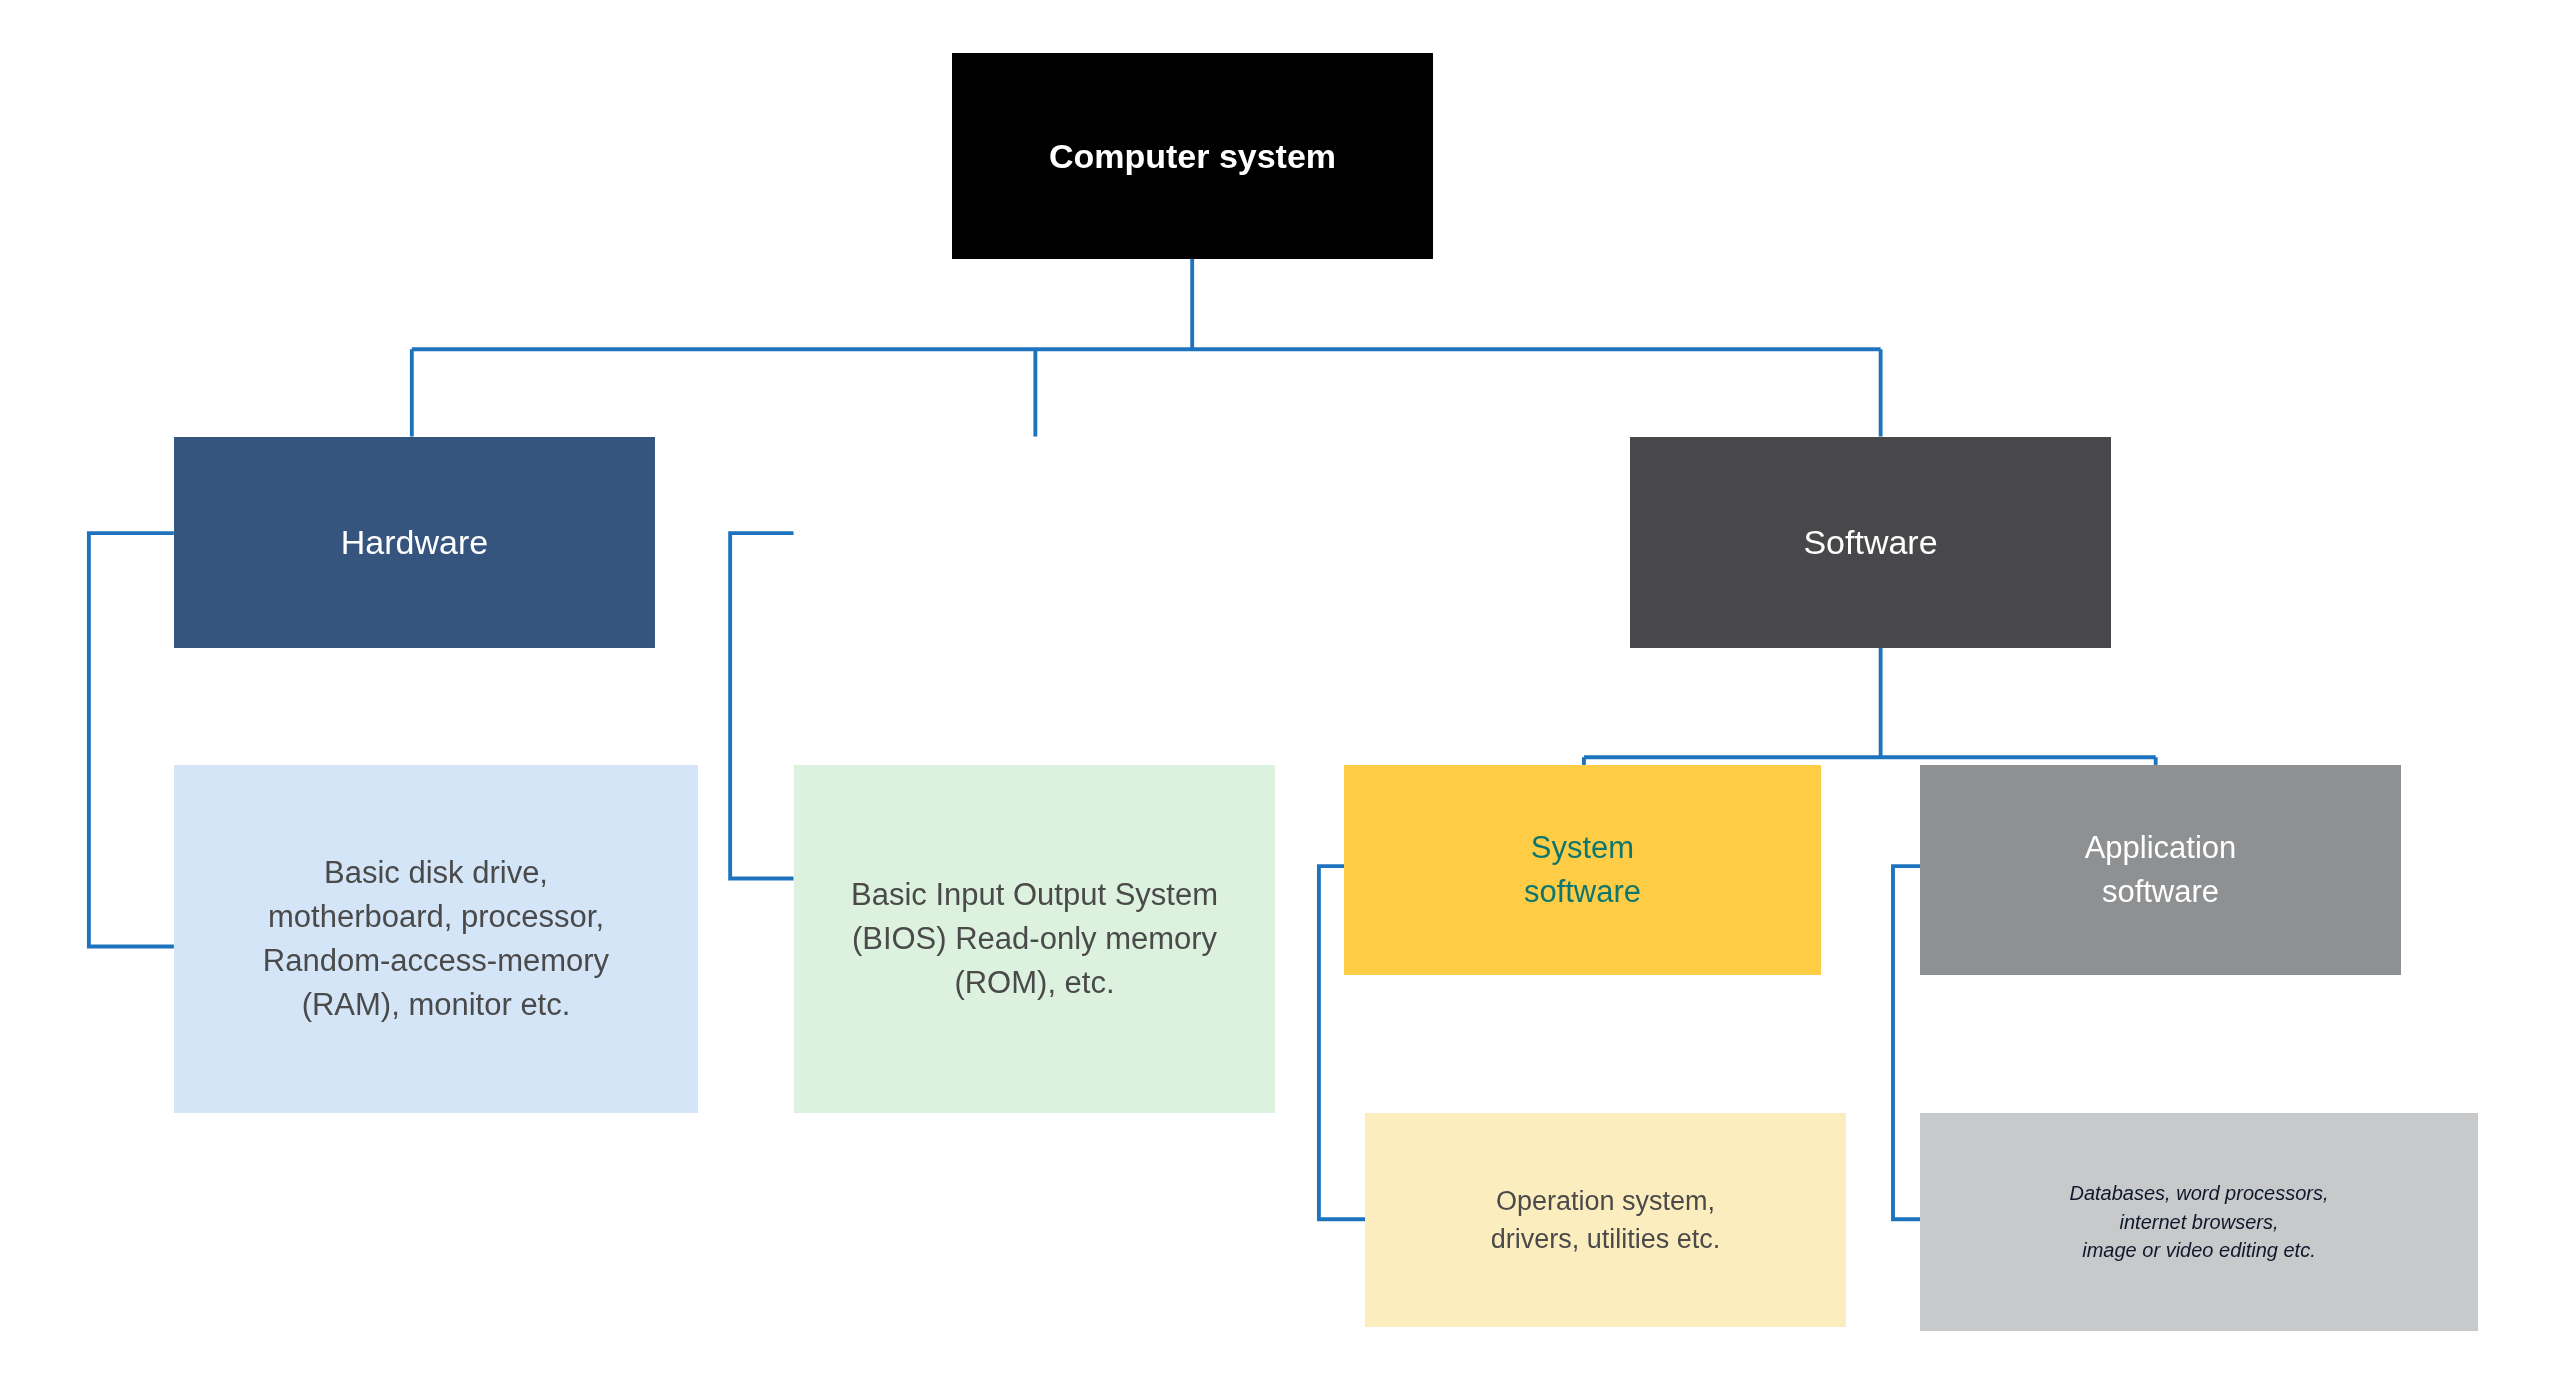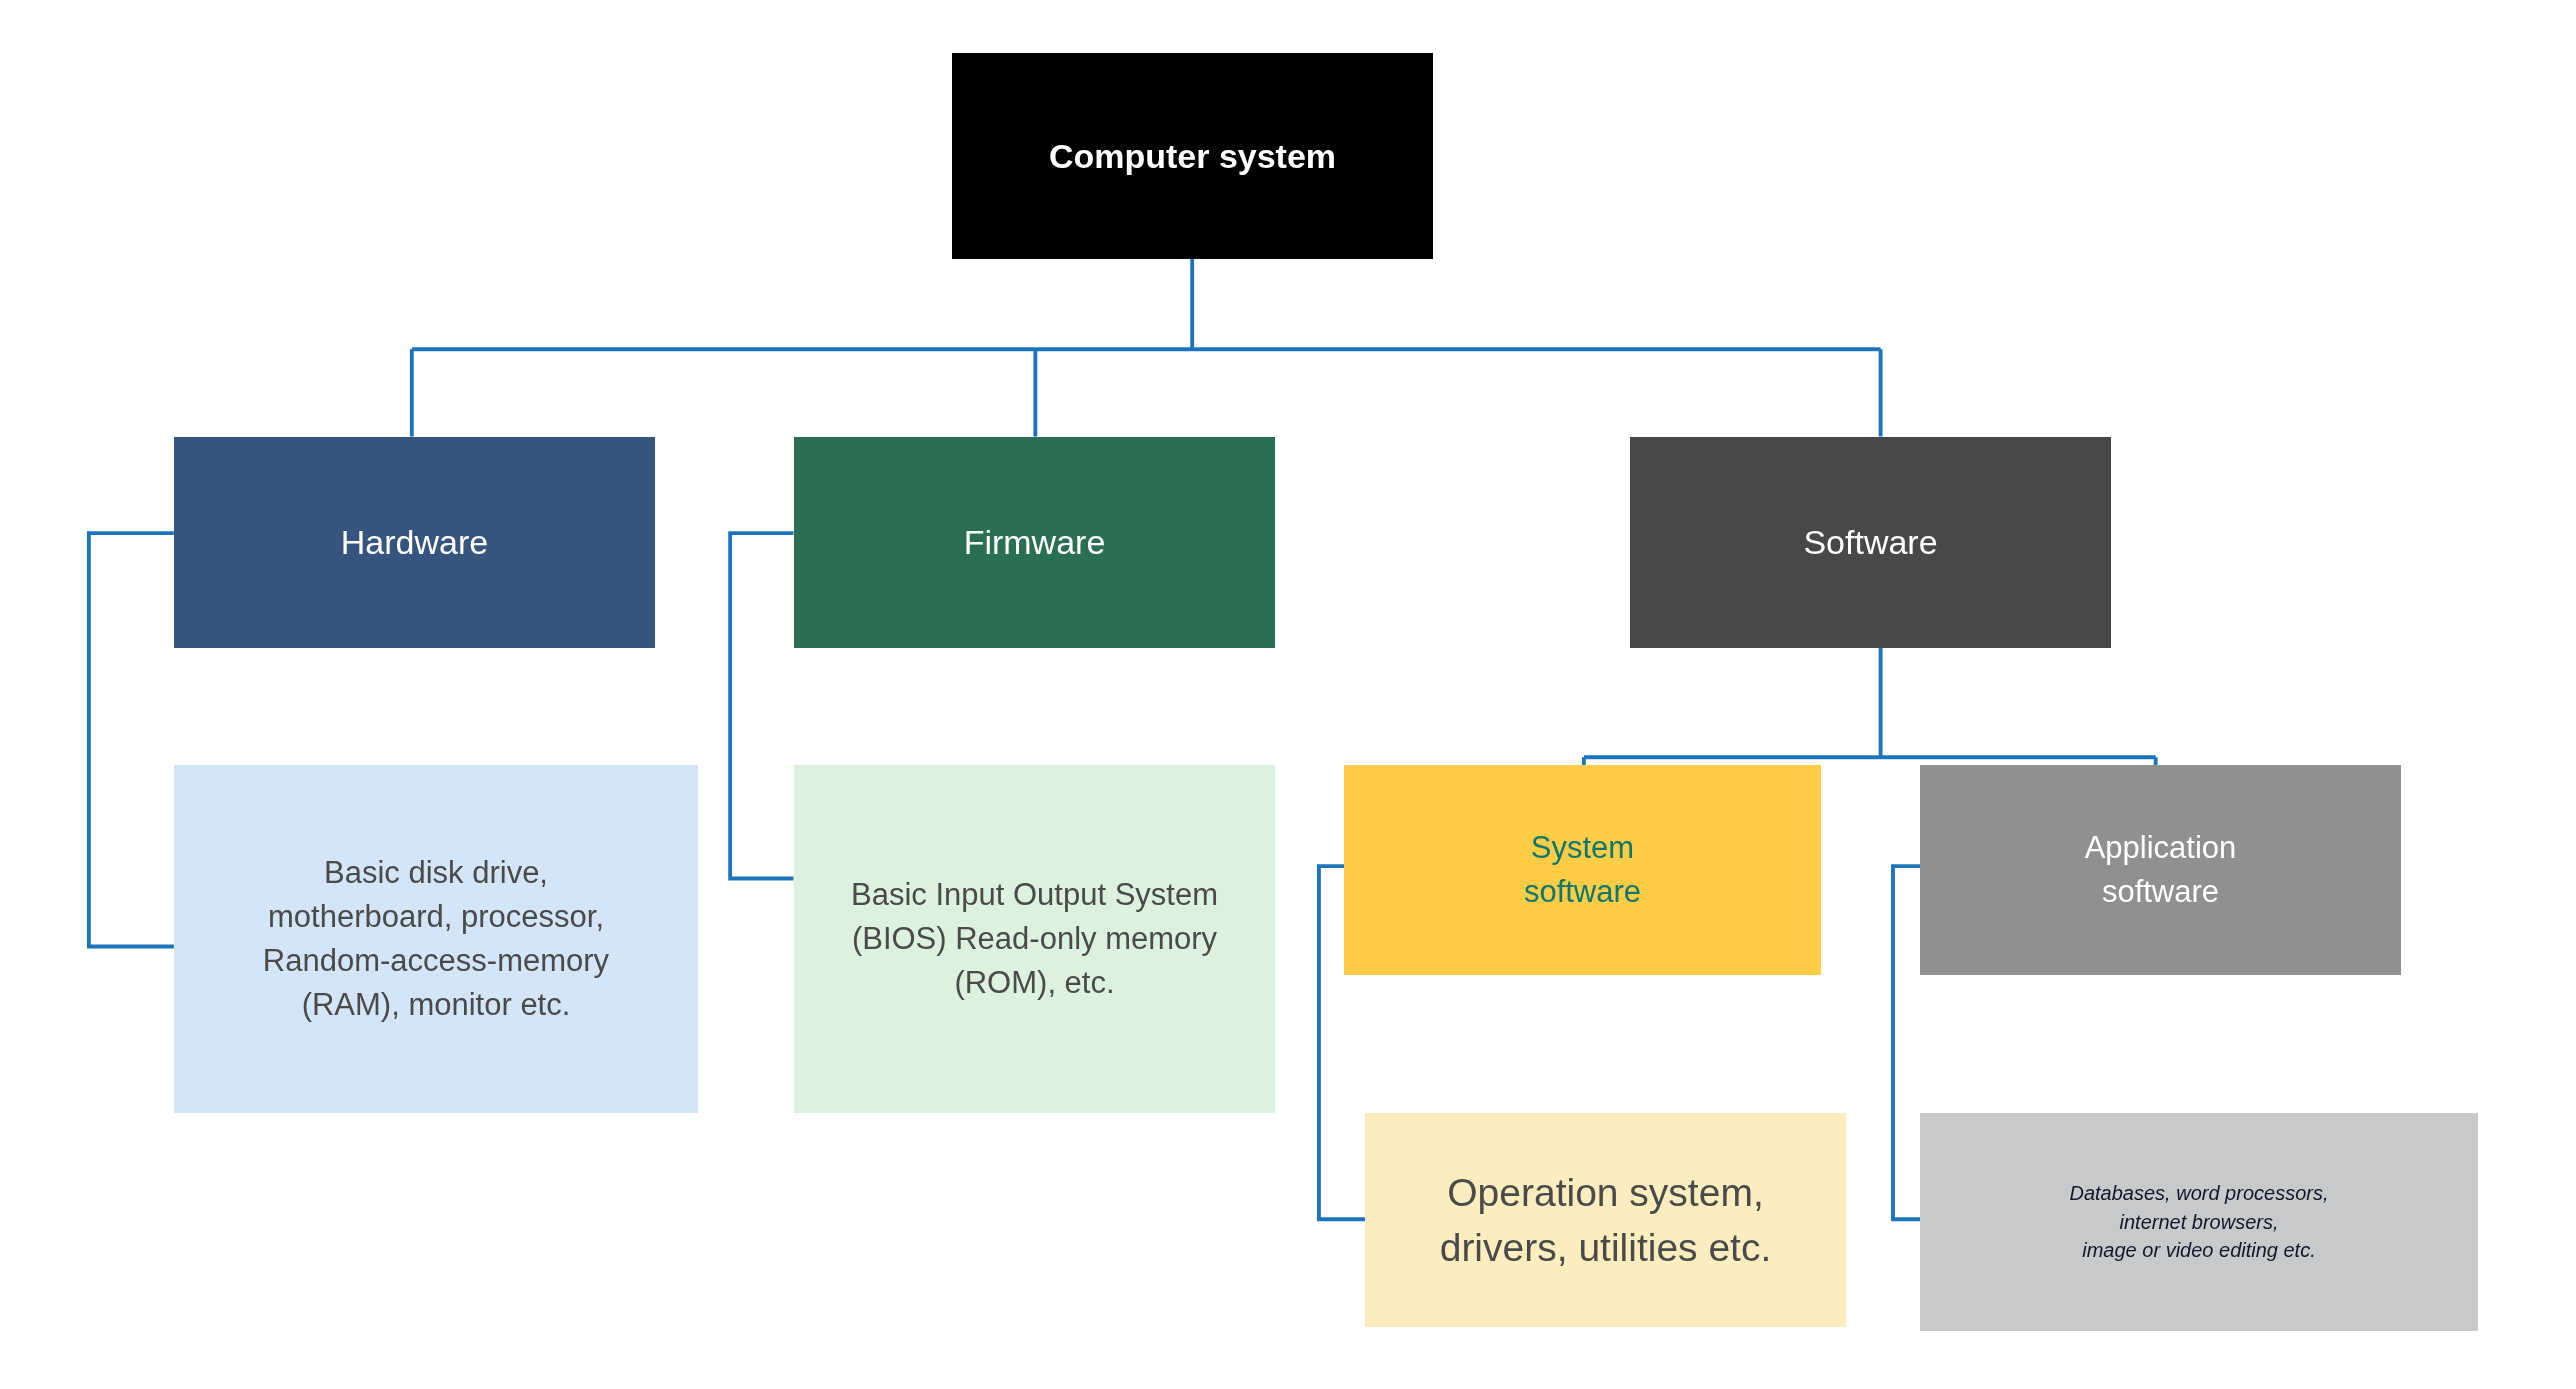--- a/index.html
+++ b/index.html
@@ -88,21 +88,21 @@
     left: 1920px; top: 765px; width: 481px; height: 210px;
     background: #8E9092;
   }
   .n-application-software .label { color: #ffffff; font-size: 31px; line-height: 1.42; }
 
   
   .n-system-software-detail {
     left: 1365px; top: 1113px; width: 481px; height: 214px;
     background: #FCEDBE;
   }
-  .n-system-software-detail .label { color: #4A4A4A; font-size: 39px; line-height: 1.42; }
+  .n-system-software-detail .label { color: #4A4A4A; font-size: 27px; line-height: 1.42; }
 
   .n-application-software-detail {
     left: 1920px; top: 1113px; width: 558px; height: 218px;
     background: #C7C9CB;
   }
   .n-application-software-detail .label { color: #0f172a; font-size: 20px; line-height: 1.42; font-style: italic; }
 </style>
 </head>
 <body>
 
@@ -136,23 +136,20 @@
   </svg>
 
   <div class="node n-root">
     <span class="label">Computer system</span>
   </div>
 
   <div class="node n-hardware">
     <span class="label">Hardware</span>
   </div>
 
-  <div class="node n-firmware">
-    <span class="label">Firmware</span>
-  </div>
 
   <div class="node n-software">
     <span class="label">Software</span>
   </div>
 
   <div class="node n-hardware-detail">
     <span class="label">Basic disk drive,
 motherboard, processor,
 Random-access-memory
 (RAM), monitor etc.</span>

